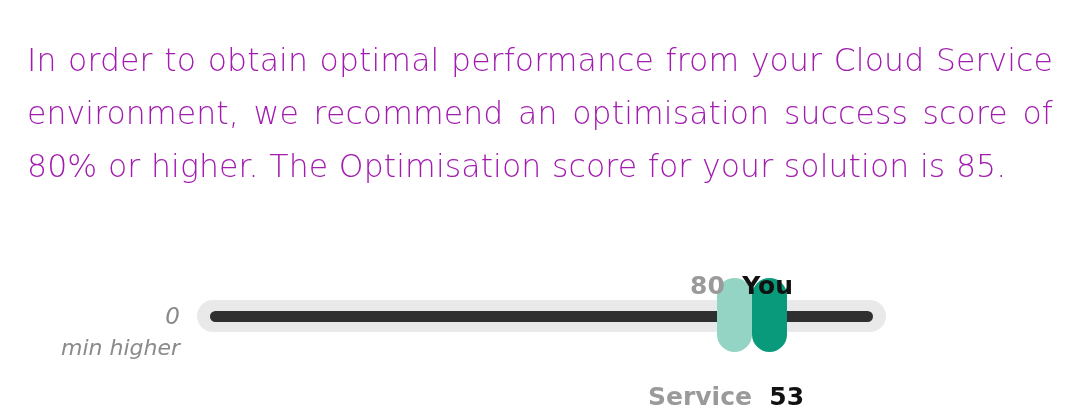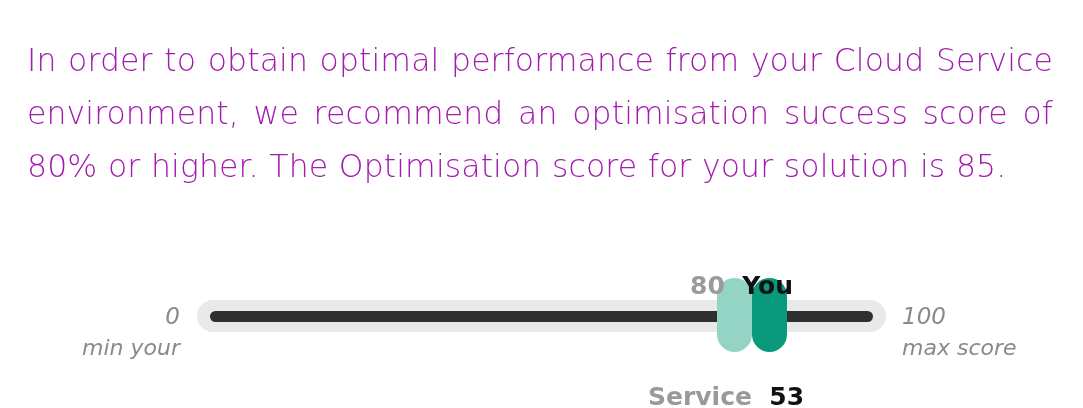--- a/index.html
+++ b/index.html
@@ -125,33 +125,29 @@
 </style>
 </head>
 <body>
 
 <p id="intro-paragraph">In order to obtain optimal performance from your Cloud Service environment, we recommend an optimisation success score of 80% or higher. The Optimisation score for your solution is 85.</p>
 
 <div id="score-gauge">
 
   <div id="endpoint-min" class="endpoint">
     <span class="ep-value">0</span>
-    <span class="ep-caption">min your</span>
+    <span class="ep-caption">min higher</span>
   </div>
 
   <div class="track-outer"></div>
   <div class="track-inner"></div>
 
   <div class="marker-pill target"></div>
   <div class="marker-pill you"></div>
 
-  <div id="endpoint-max" class="endpoint">
-    <span class="ep-value">100</span>
-    <span class="ep-caption">max score</span>
-  </div>
 
   <div id="callout-you" class="callout">
     <span class="muted">80</span><span>&nbsp;&nbsp;</span><span class="strong">You</span>
   </div>
 
   <div id="callout-target" class="callout">
     <span class="muted">Service</span><span>&nbsp;&nbsp;</span><span class="strong">53</span>
   </div>
 
 </div>

